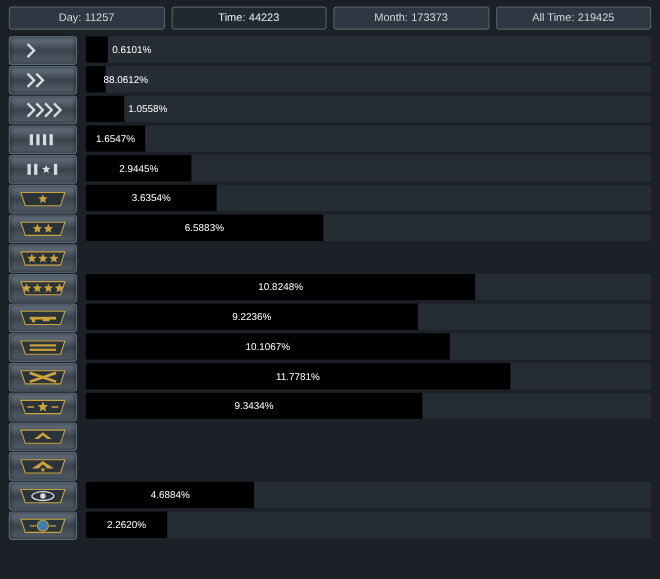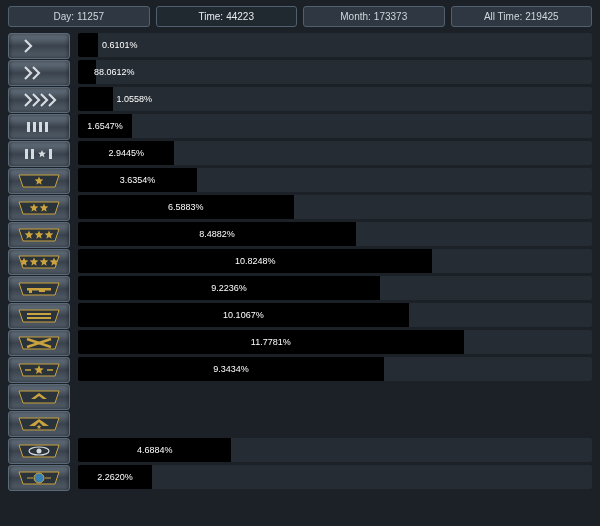--- a/index.html
+++ b/index.html
@@ -123,25 +123,20 @@
     </div>
     <div class="row">
       <div class="icon">
         <svg viewBox="0 0 48 18">
           <path d="M4 3 L44 3 L40 15 L8 15 Z" fill="#2a323a" stroke="#caa23e" stroke-width="1"></path>
           <polygon points="14,4.5 15.190265135892258,7.361740586390732 18.27975432332819,7.609423525312737 15.925889445497686,9.625759413609268 16.64503363531613,12.640576474687263 14,11.025 11.354966364683872,12.640576474687263 12.074110554502314,9.625759413609268 9.720245676671809,7.609423525312737 12.809734864107742,7.361740586390732 " fill="#caa23e"></polygon>
           <polygon points="24,4.5 25.190265135892258,7.361740586390732 28.27975432332819,7.609423525312737 25.925889445497685,9.625759413609268 26.64503363531613,12.640576474687263 24,11.025 21.35496636468387,12.640576474687263 22.074110554502315,9.625759413609268 19.72024567667181,7.609423525312737 22.809734864107742,7.361740586390732 " fill="#caa23e"></polygon>
           <polygon points="34,4.5 35.19026513589226,7.361740586390732 38.27975432332819,7.609423525312737 35.92588944549769,9.625759413609268 36.64503363531613,12.640576474687263 34,11.025 31.35496636468387,12.640576474687263 32.07411055450231,9.625759413609268 29.72024567667181,7.609423525312737 32.80973486410774,7.361740586390732 " fill="#caa23e"></polygon>
         </svg>
       </div>
-      <div class="track">
-        <div class="bar" style="width:54.050738234520004%">
-          <span class="txt">8.4882%</span>
-        </div>
-      </div>
     </div>
     <div class="row">
       <div class="icon">
         <svg viewBox="0 0 48 18">
           <path d="M4 3 L44 3 L40 15 L8 15 Z" fill="#2a323a" stroke="#caa23e" stroke-width="1"></path>
           <polygon points="9,4.5 10.190265135892258,7.361740586390732 13.279754323328191,7.609423525312737 10.925889445497686,9.625759413609268 11.645033635316128,12.640576474687263 9,11.025 6.354966364683872,12.640576474687263 7.074110554502314,9.625759413609268 4.720245676671809,7.609423525312737 7.8097348641077415,7.361740586390732 " fill="#caa23e"></polygon>
           <polygon points="19,4.5 20.190265135892258,7.361740586390732 23.27975432332819,7.609423525312737 20.925889445497685,9.625759413609268 21.64503363531613,12.640576474687263 19,11.025 16.35496636468387,12.640576474687263 17.074110554502315,9.625759413609268 14.720245676671809,7.609423525312737 17.809734864107742,7.361740586390732 " fill="#caa23e"></polygon>
           <polygon points="29,4.5 30.190265135892258,7.361740586390732 33.27975432332819,7.609423525312737 30.925889445497685,9.625759413609268 31.64503363531613,12.640576474687263 29,11.025 26.35496636468387,12.640576474687263 27.074110554502315,9.625759413609268 24.72024567667181,7.609423525312737 27.809734864107742,7.361740586390732 " fill="#caa23e"></polygon>
           <polygon points="39,4.5 40.19026513589226,7.361740586390732 43.27975432332819,7.609423525312737 40.92588944549769,9.625759413609268 41.64503363531613,12.640576474687263 39,11.025 36.35496636468387,12.640576474687263 37.07411055450231,9.625759413609268 34.72024567667181,7.609423525312737 37.80973486410774,7.361740586390732 " fill="#caa23e"></polygon>
         </svg>

